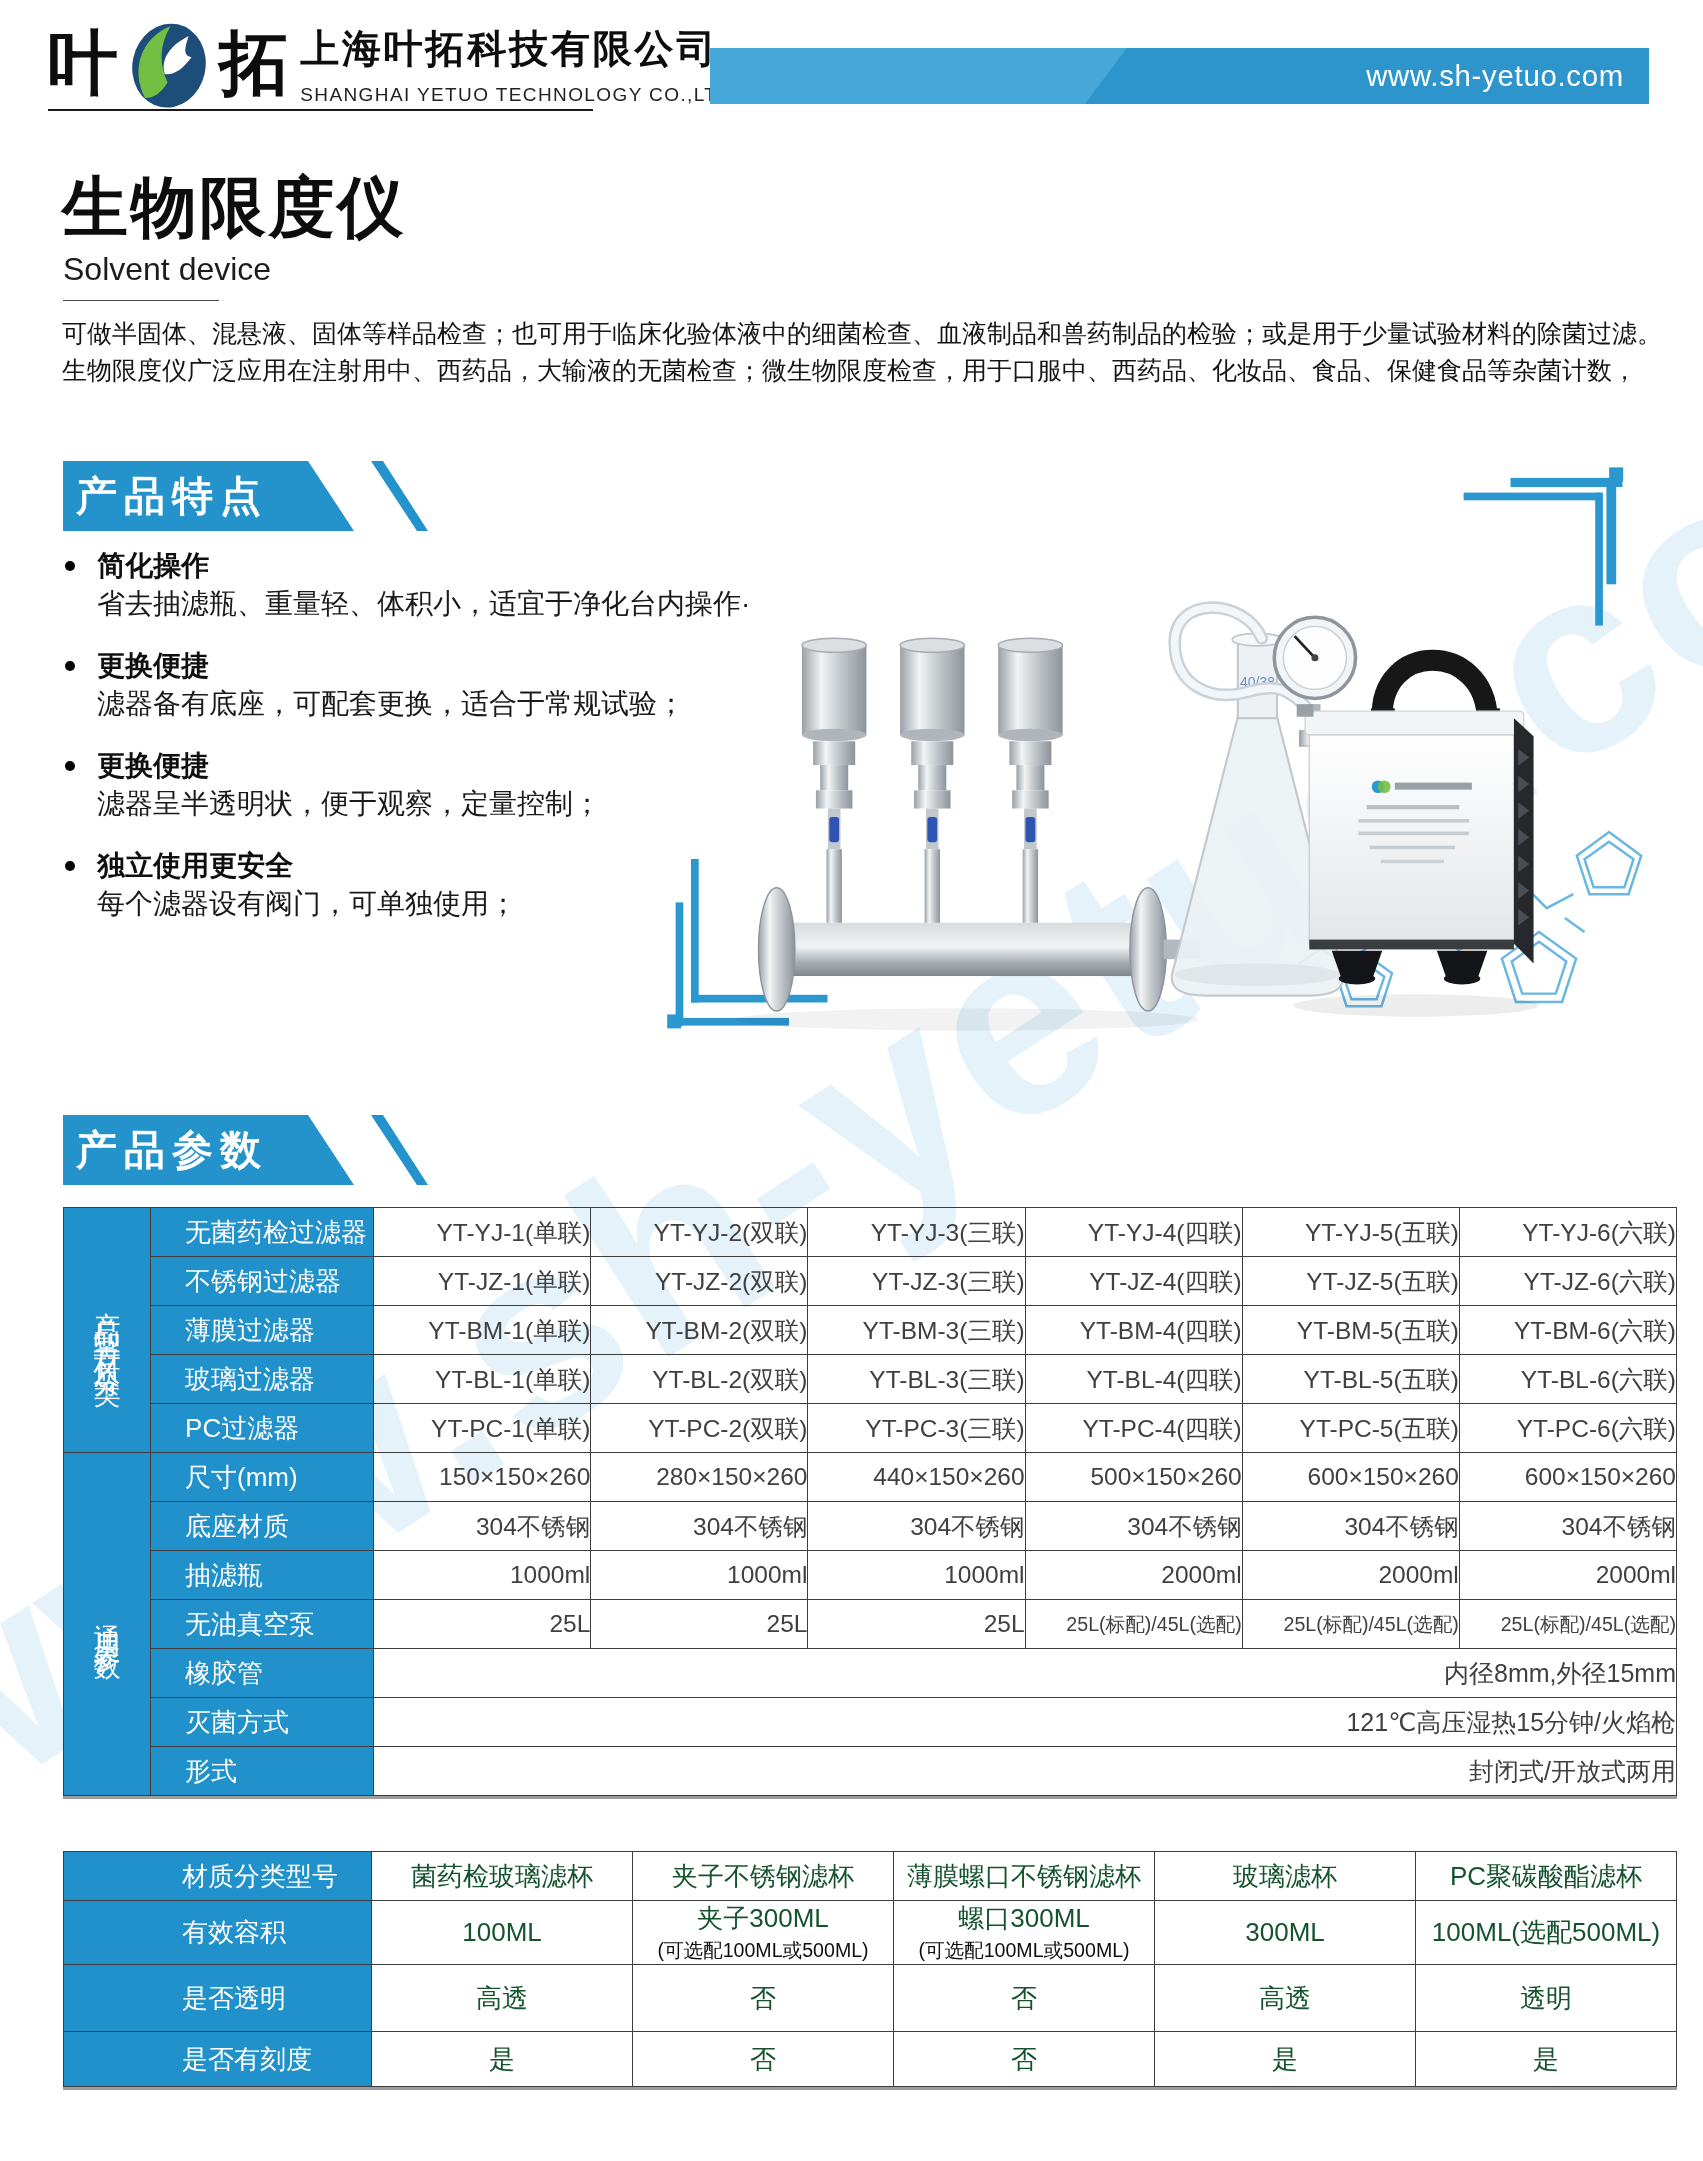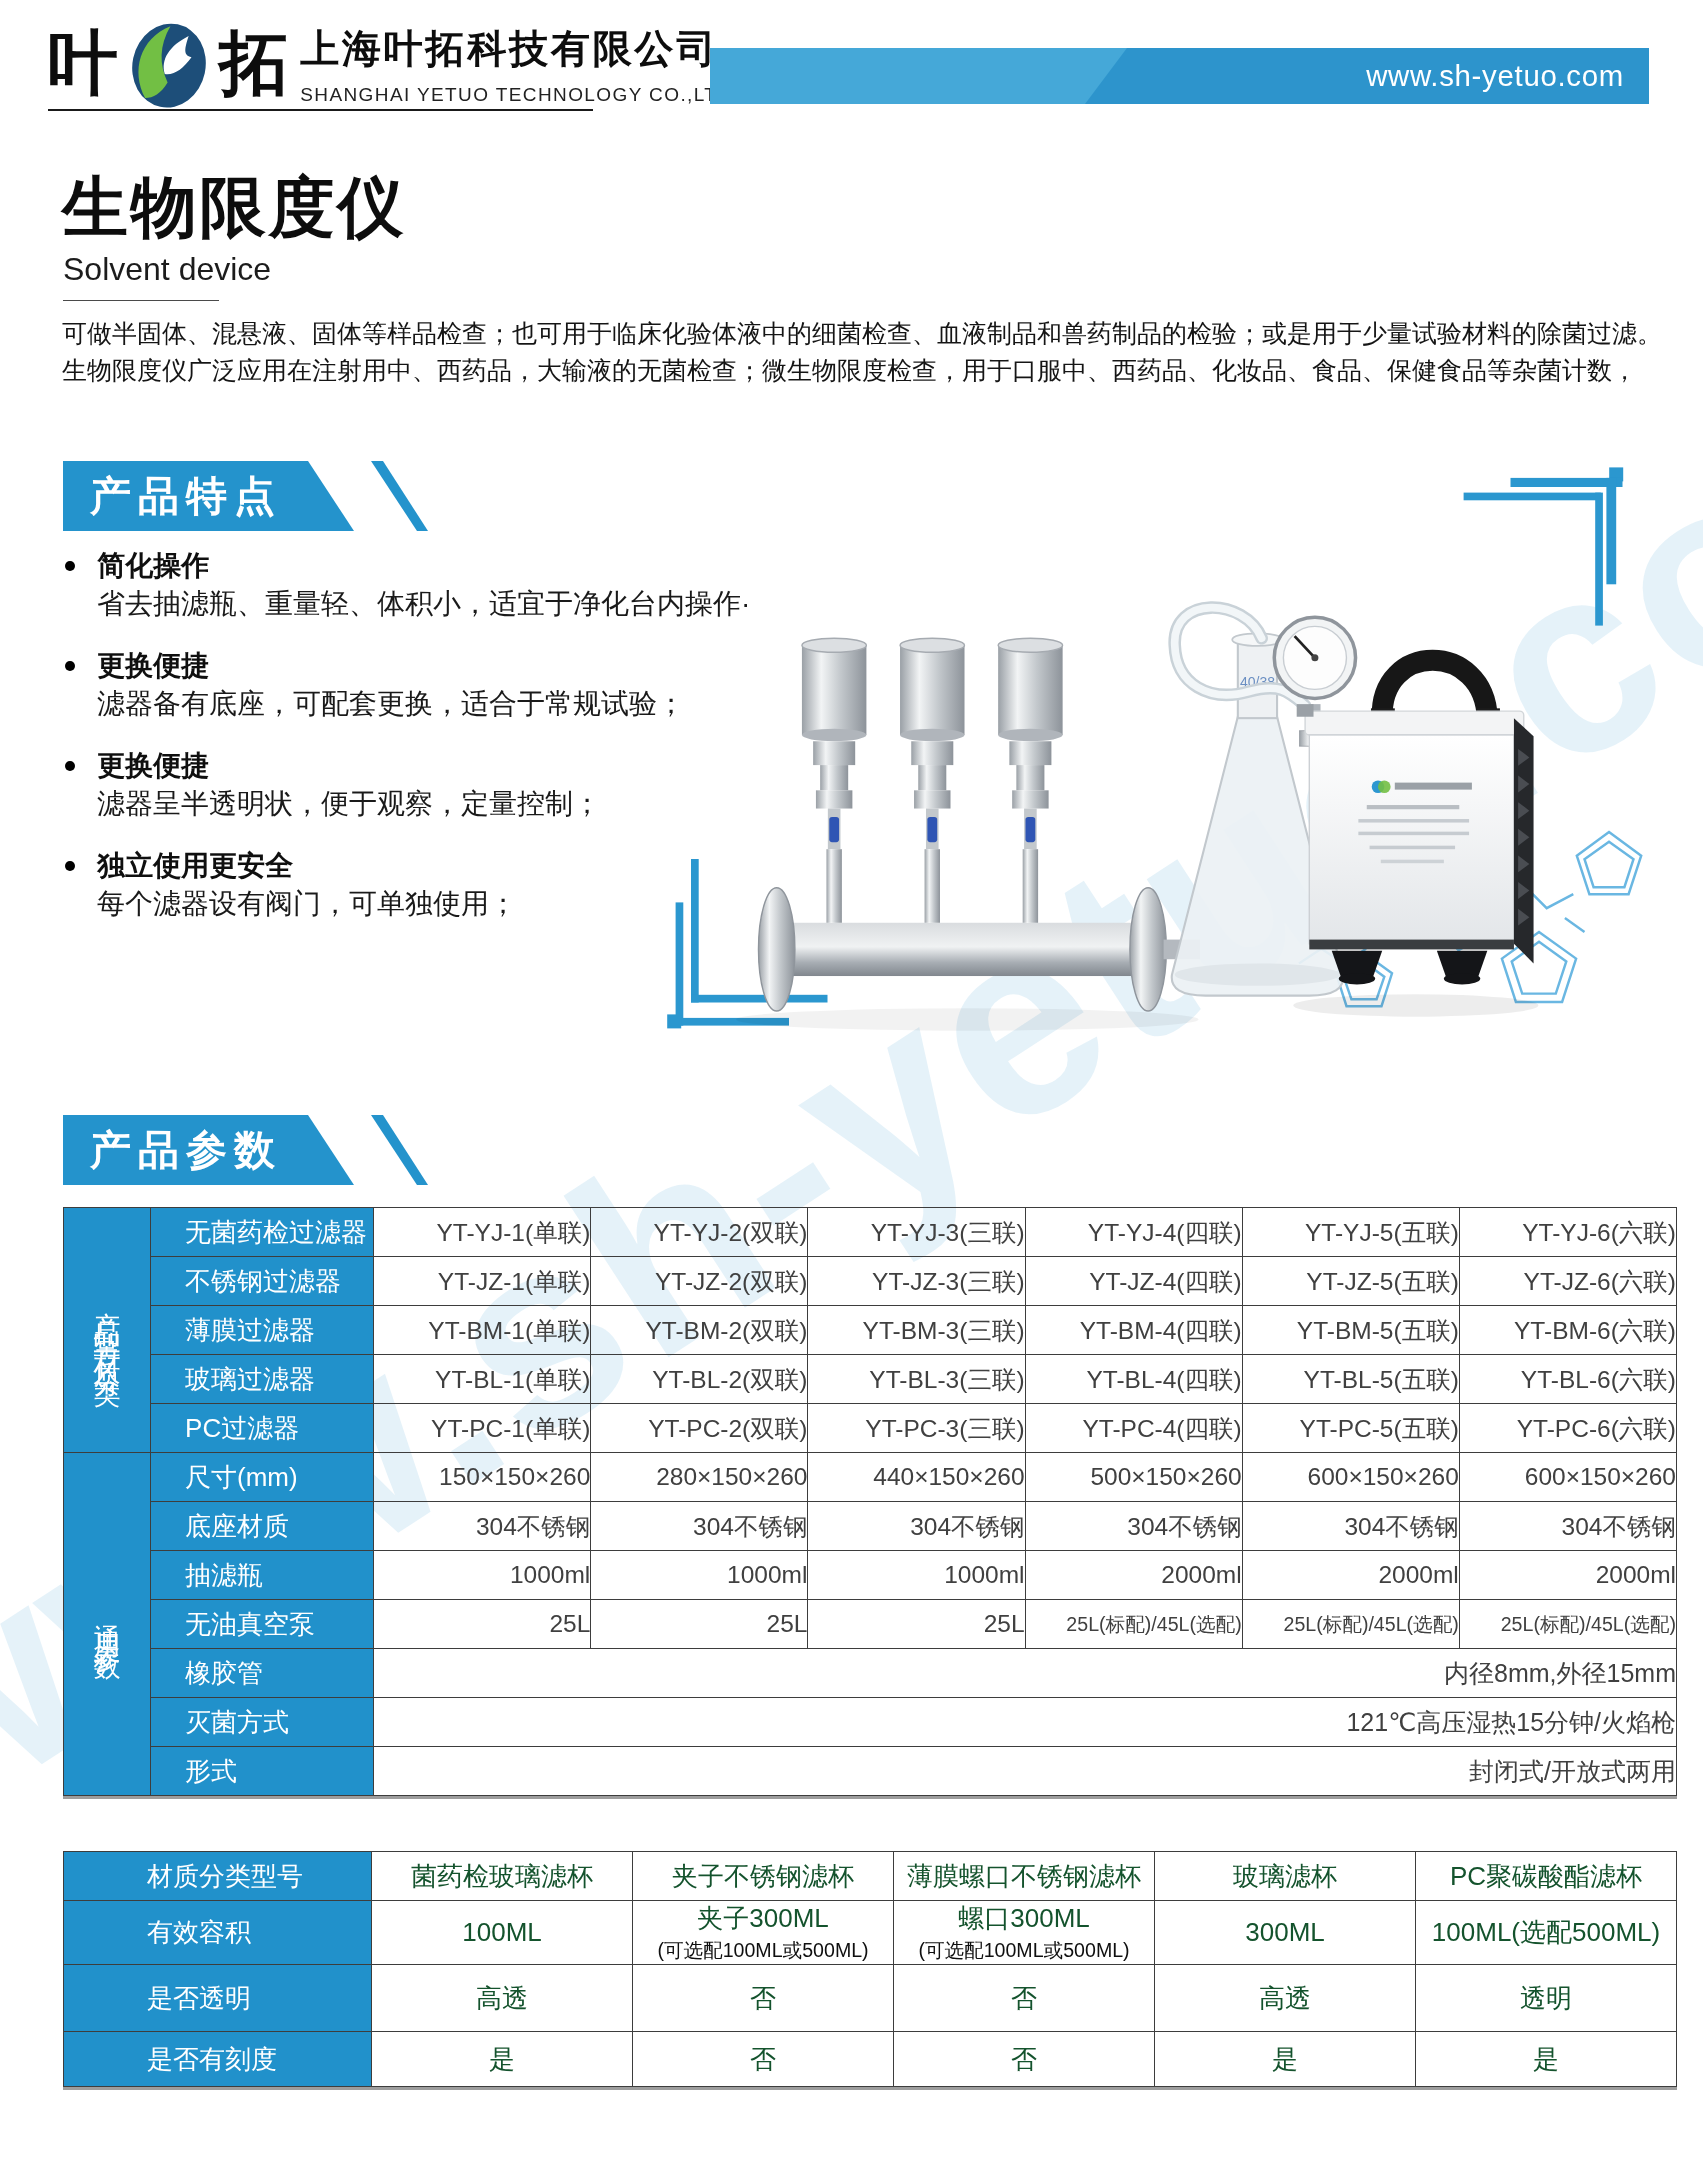--- a/index.html
+++ b/index.html
@@ -30,21 +30,21 @@
   .title-cn{position:absolute;left:62px;top:163px;font-size:66px;font-weight:bold;letter-spacing:2.8px;color:#0d0d0d;z-index:2}
   .title-en{position:absolute;left:63px;top:251px;font-size:32px;color:#1c1c1c;z-index:2}
   .title-line{position:absolute;left:63px;top:300px;width:156px;height:1.4px;background:#4a4a4a;z-index:2}
   .intro{position:absolute;left:62px;top:315px;width:1615px;font-size:25px;line-height:37px;color:#151515;z-index:2}
 
   
   .sec{position:absolute;left:63px;width:379px;height:70px;z-index:2}
   .sec-main{position:absolute;inset:0;background:#2493CC;
             clip-path:polygon(0 0,245px 0,291px 100%,0 100%);
             color:#fff;font-size:41px;font-weight:bold;letter-spacing:7px;
-            line-height:70px;padding-left:27px}
+            line-height:70px;padding-left:13px}
   .sec-stripe{position:absolute;inset:0;background:#2493CC;
               clip-path:polygon(308px 0,320px 0,365px 100%,354px 100%)}
 
   
   .features{position:absolute;left:65px;top:548px;width:806px;z-index:2}
   .feat{margin-bottom:25px}
   .ft-title{display:flex;align-items:center;font-size:28px;font-weight:bold;color:#0f0f0f;height:36px}
   .dot{width:9.8px;height:9.8px;border-radius:50%;background:#000;margin-right:22.4px;flex:0 0 auto}
   .ft-desc{font-size:28px;color:#1a1a1a;padding-left:32px;height:39px;line-height:39px}
 
@@ -56,21 +56,21 @@
   .twrap1{top:1207px;width:1614px}
   .twrap2{top:1851px;width:1614px}
   table{border-collapse:collapse;table-layout:fixed;width:100%}
   td{border:1.4px solid #3d3d3d;overflow:hidden}
   col.cg{width:87px} col.cl{width:223px} col.cd{width:217px}
   col.cl2{width:308px} col.cd2{width:261px}
   .t1 tr{height:49px}
   .grp{background:#2191CB;text-align:center;vertical-align:middle}
   .vtxt{writing-mode:vertical-lr;text-orientation:upright;color:#fff;font-size:27px;letter-spacing:9.8px}
   .lab,.lab2{background:#2191CB;color:#fff;font-size:26px;padding-left:34px;vertical-align:middle}
-  .lab2{padding-left:83px}
+  .lab2{padding-left:118px}
   .dat{font-size:24.5px;text-align:right;vertical-align:middle;color:#404040;background:transparent}
   .sm{font-size:19.6px}
   .mg{font-size:25px}
   .t2 tr:nth-child(1){height:49px}
   .t2 tr:nth-child(2){height:55px}
   .t2 tr:nth-child(3){height:67px}
   .t2 tr:nth-child(4){height:55px}
   .t2 tr:nth-child(5){height:55px}
   .dat2{text-align:center;vertical-align:middle;background:transparent}
   .dat2 .main{font-size:26px;color:#14532d}

